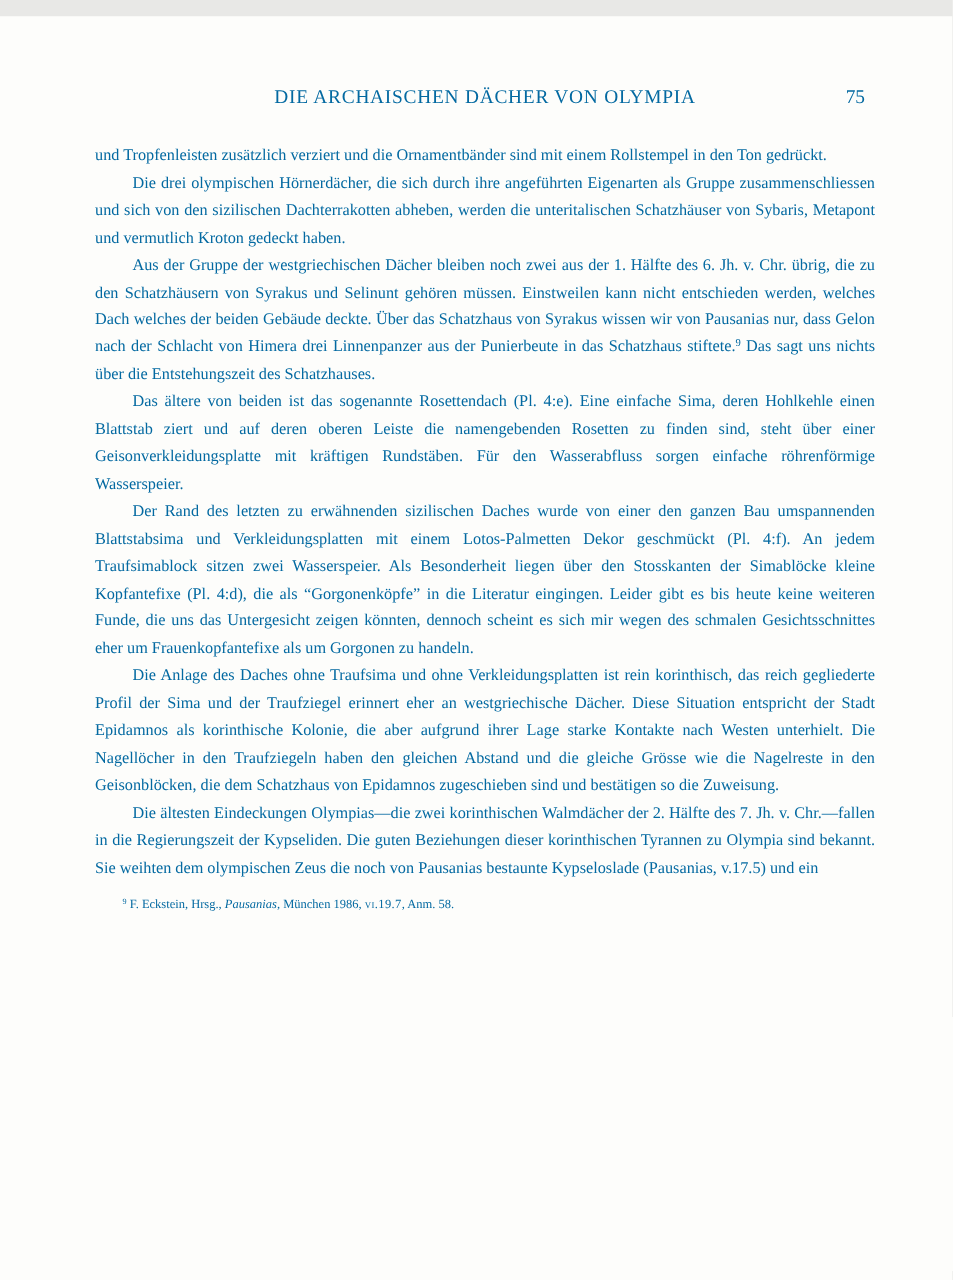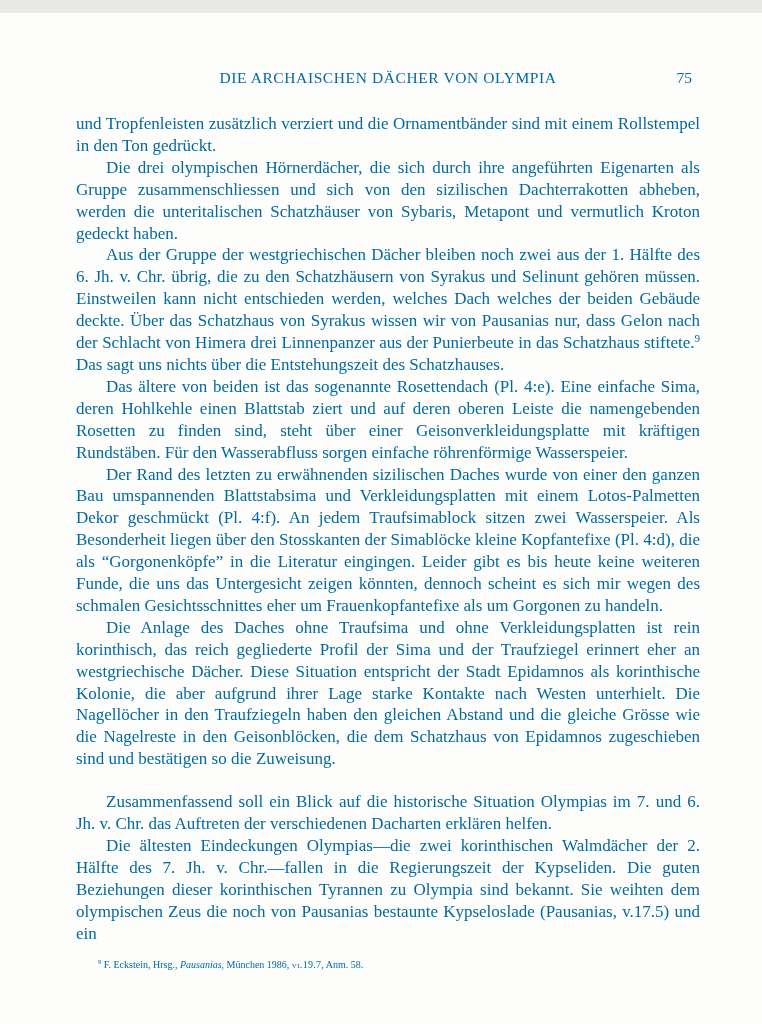--- a/index.html
+++ b/index.html
@@ -29,21 +29,21 @@
     margin-bottom: 26px;
     white-space: nowrap;
   }
   .running-head .folio {
     position: absolute;
     right: 8px;
     top: 0;
     letter-spacing: 0;
   }
   .body-text {
-    font-size: 17px;
+    font-size: 13px;
     line-height: 21.9px;
     text-align: justify;
     text-justify: inter-word;
   }
   .body-text p {
     margin: 0;
     text-indent: 30px;
   }
   .body-text p.noindent {
     text-indent: 0;
@@ -91,21 +91,20 @@
 
     <p><span>Aus der Gruppe der westgriechischen Dächer bleiben noch zwei aus der 1. Hälfte des 6. Jh. v. Chr. übrig, die zu den Schatzhäusern von Syrakus und Selinunt gehören müssen. Einstweilen kann nicht entschieden werden, welches Dach welches der beiden Gebäude deckte. Über das Schatzhaus von Syrakus wissen wir von Pausanias nur, dass Gelon nach der Schlacht von Himera drei Linnenpanzer aus der Punierbeute in das Schatzhaus stiftete.</span><sup class="fnref">9</sup><span> Das sagt uns nichts über die Entstehungszeit des Schatzhauses.</span></p>
 
     <p>Das ältere von beiden ist das sogenannte Rosettendach (Pl. 4:e). Eine einfache Sima, deren Hohlkehle einen Blattstab ziert und auf deren oberen Leiste die namengebenden Rosetten zu finden sind, steht über einer Geisonverkleidungsplatte mit kräftigen Rundstäben. Für den Wasserabfluss sorgen einfache röhrenförmige Wasserspeier.</p>
 
     <p>Der Rand des letzten zu erwähnenden sizilischen Daches wurde von einer den ganzen Bau umspannenden Blattstabsima und Verkleidungsplatten mit einem Lotos-Palmetten Dekor geschmückt (Pl. 4:f). An jedem Traufsimablock sitzen zwei Wasserspeier. Als Besonderheit liegen über den Stosskanten der Simablöcke kleine Kopfantefixe (Pl. 4:d), die als “Gorgonenköpfe” in die Literatur eingingen. Leider gibt es bis heute keine weiteren Funde, die uns das Untergesicht zeigen könnten, dennoch scheint es sich mir wegen des schmalen Gesichtsschnittes eher um Frauenkopfantefixe als um Gorgonen zu handeln.</p>
 
 
     <p>Die Anlage des Daches ohne Traufsima und ohne Verkleidungsplatten ist rein korinthisch, das reich gegliederte Profil der Sima und der Traufziegel erinnert eher an westgriechische Dächer. Diese Situation entspricht der Stadt Epidamnos als korinthische Kolonie, die aber aufgrund ihrer Lage starke Kontakte nach Westen unterhielt. Die Nagellöcher in den Traufziegeln haben den gleichen Abstand und die gleiche Grösse wie die Nagelreste in den Geisonblöcken, die dem Schatzhaus von Epidamnos zugeschieben sind und bestätigen so die Zuweisung.</p>
 
-    <p class="section-start">Zusammenfassend soll ein Blick auf die historische Situation Olympias im 7. und 6. Jh. v. Chr. das Auftreten der verschiedenen Dacharten erklären helfen.</p>
 
     <p>Die ältesten Eindeckungen Olympias—die zwei korinthischen Walmdächer der 2. Hälfte des 7. Jh. v. Chr.—fallen in die Regierungszeit der Kypseliden. Die guten Beziehungen dieser korinthischen Tyrannen zu Olympia sind bekannt. Sie weihten dem olympischen Zeus die noch von Pausanias bestaunte Kypseloslade (Pausanias, v.17.5) und ein</p>
 
   </div>
 
   <div class="footnote"><sup class="fnref">9</sup><span> F. Eckstein, Hrsg., </span><i>Pausanias</i><span>, München 1986, </span><span class="smallcaps">vi.19.7</span><span>, Anm. 58.</span></div>
 
 </div>
 
 </body></html>

